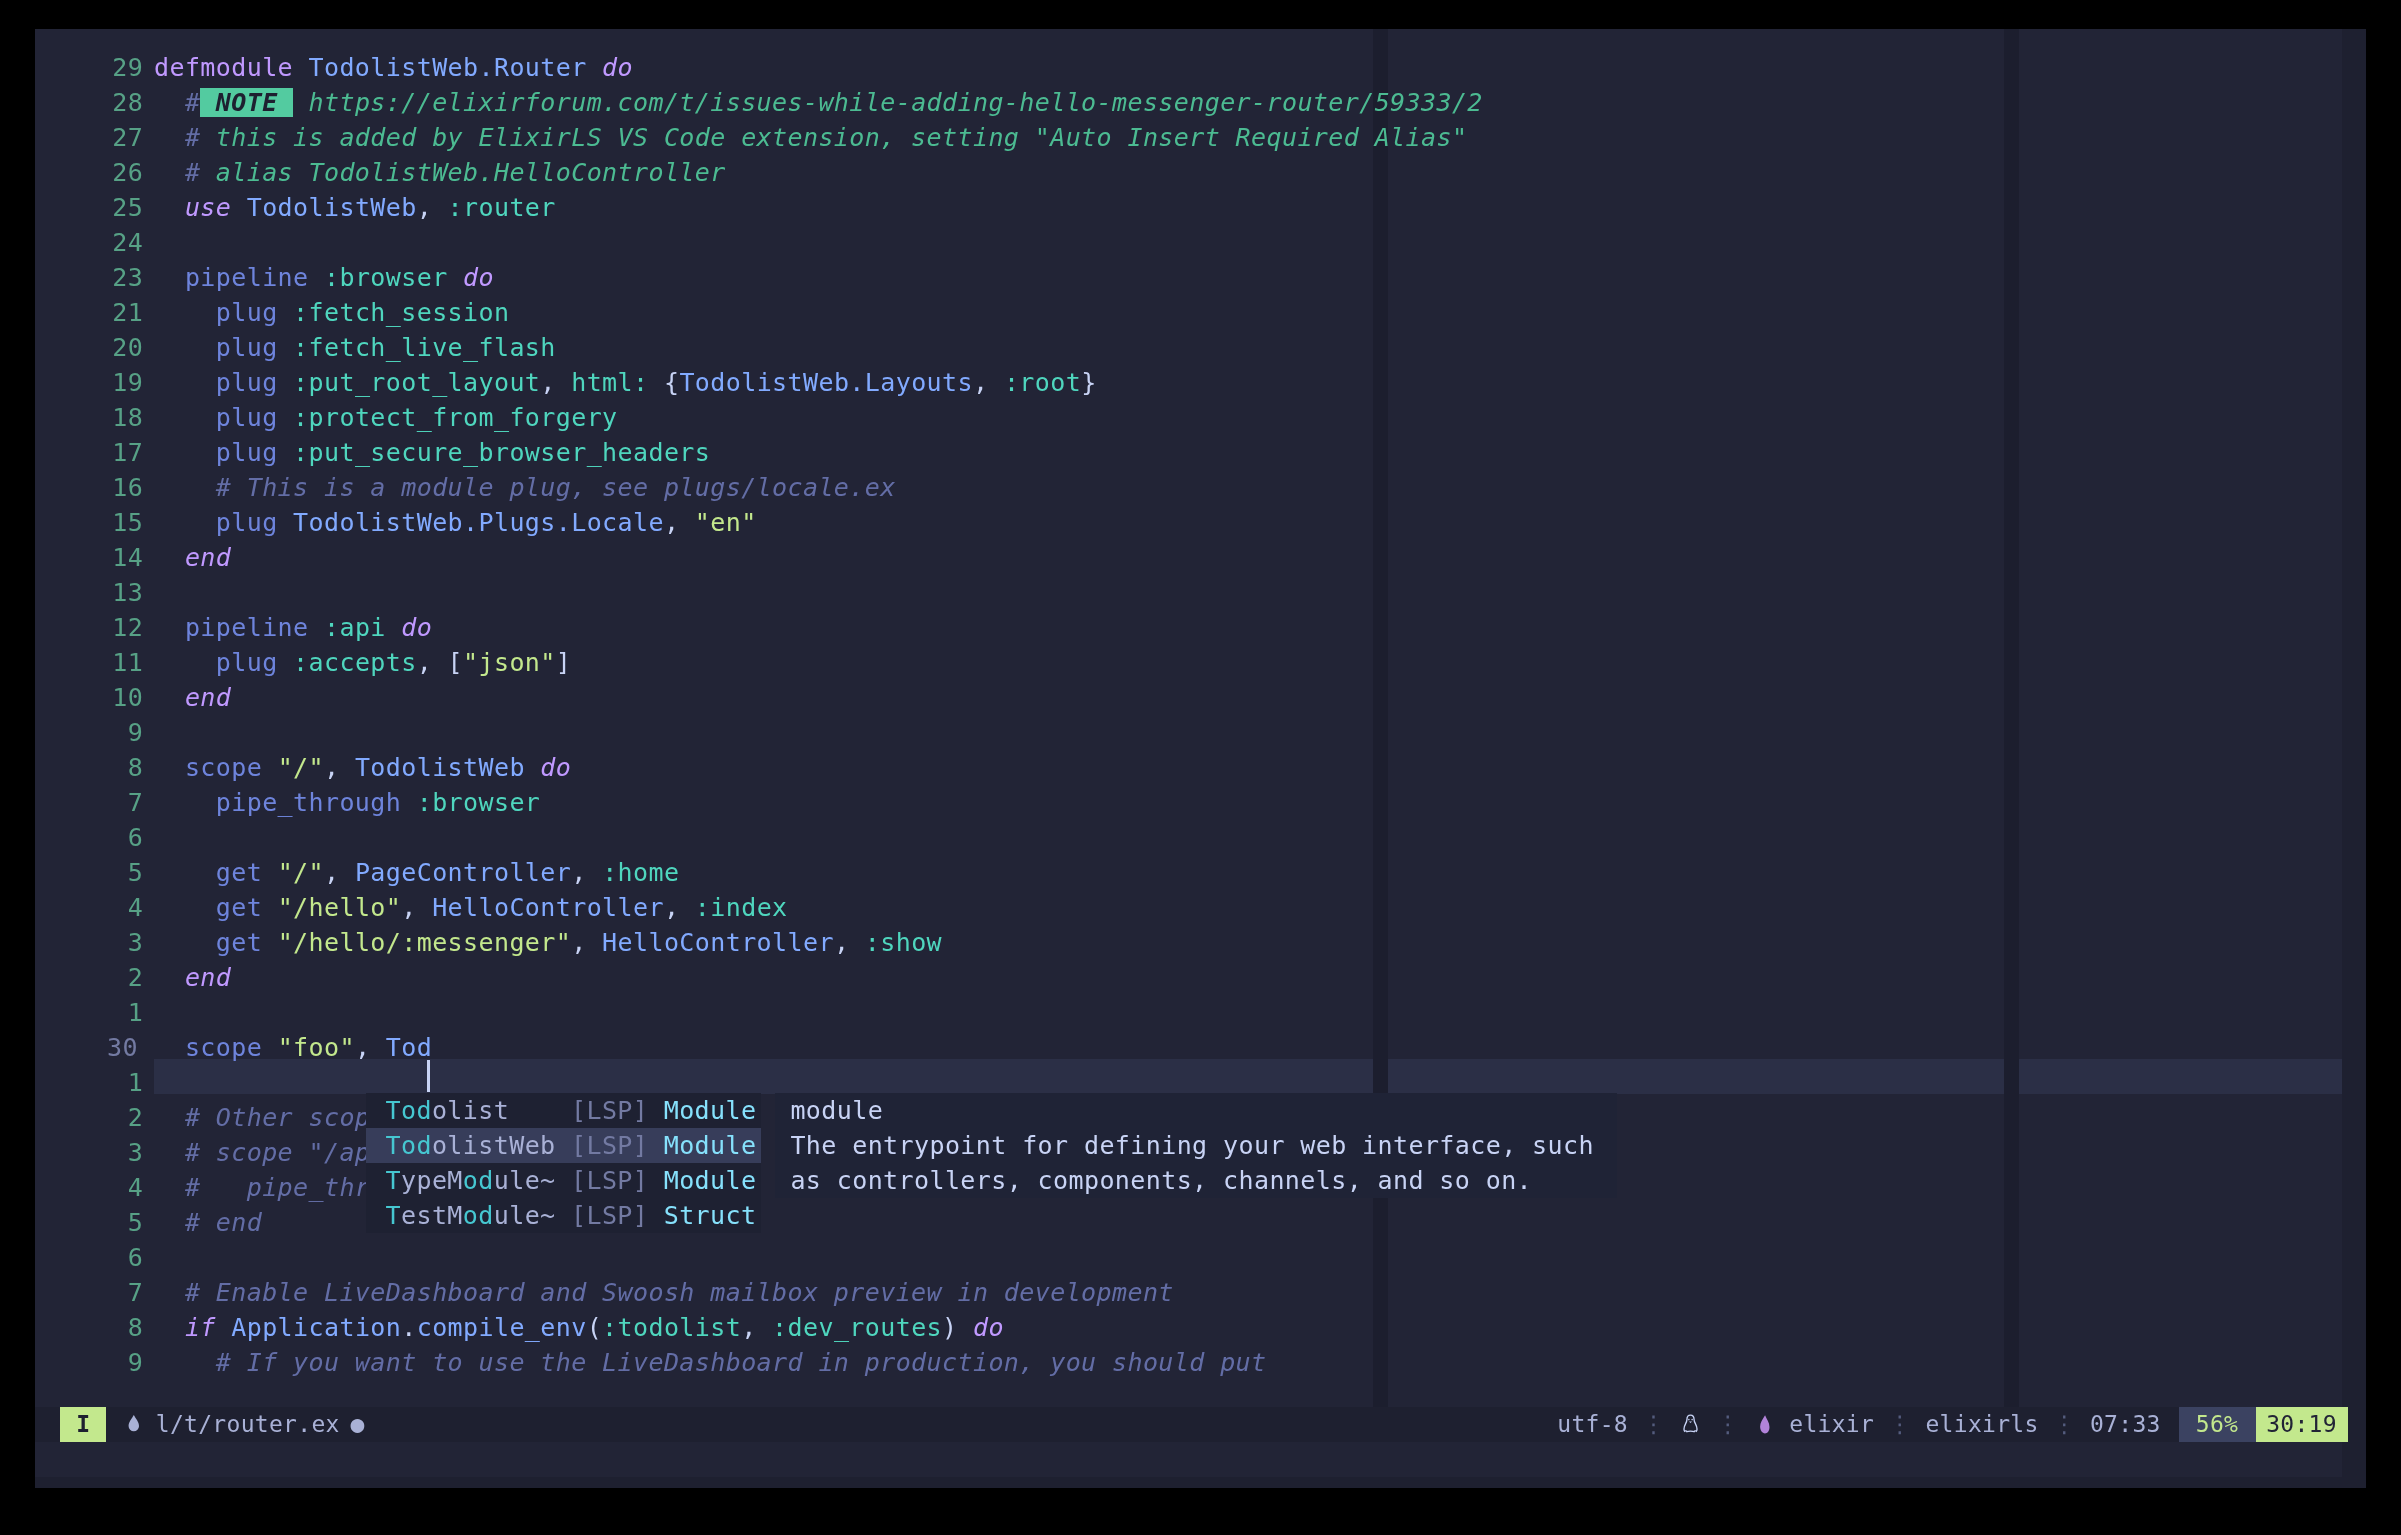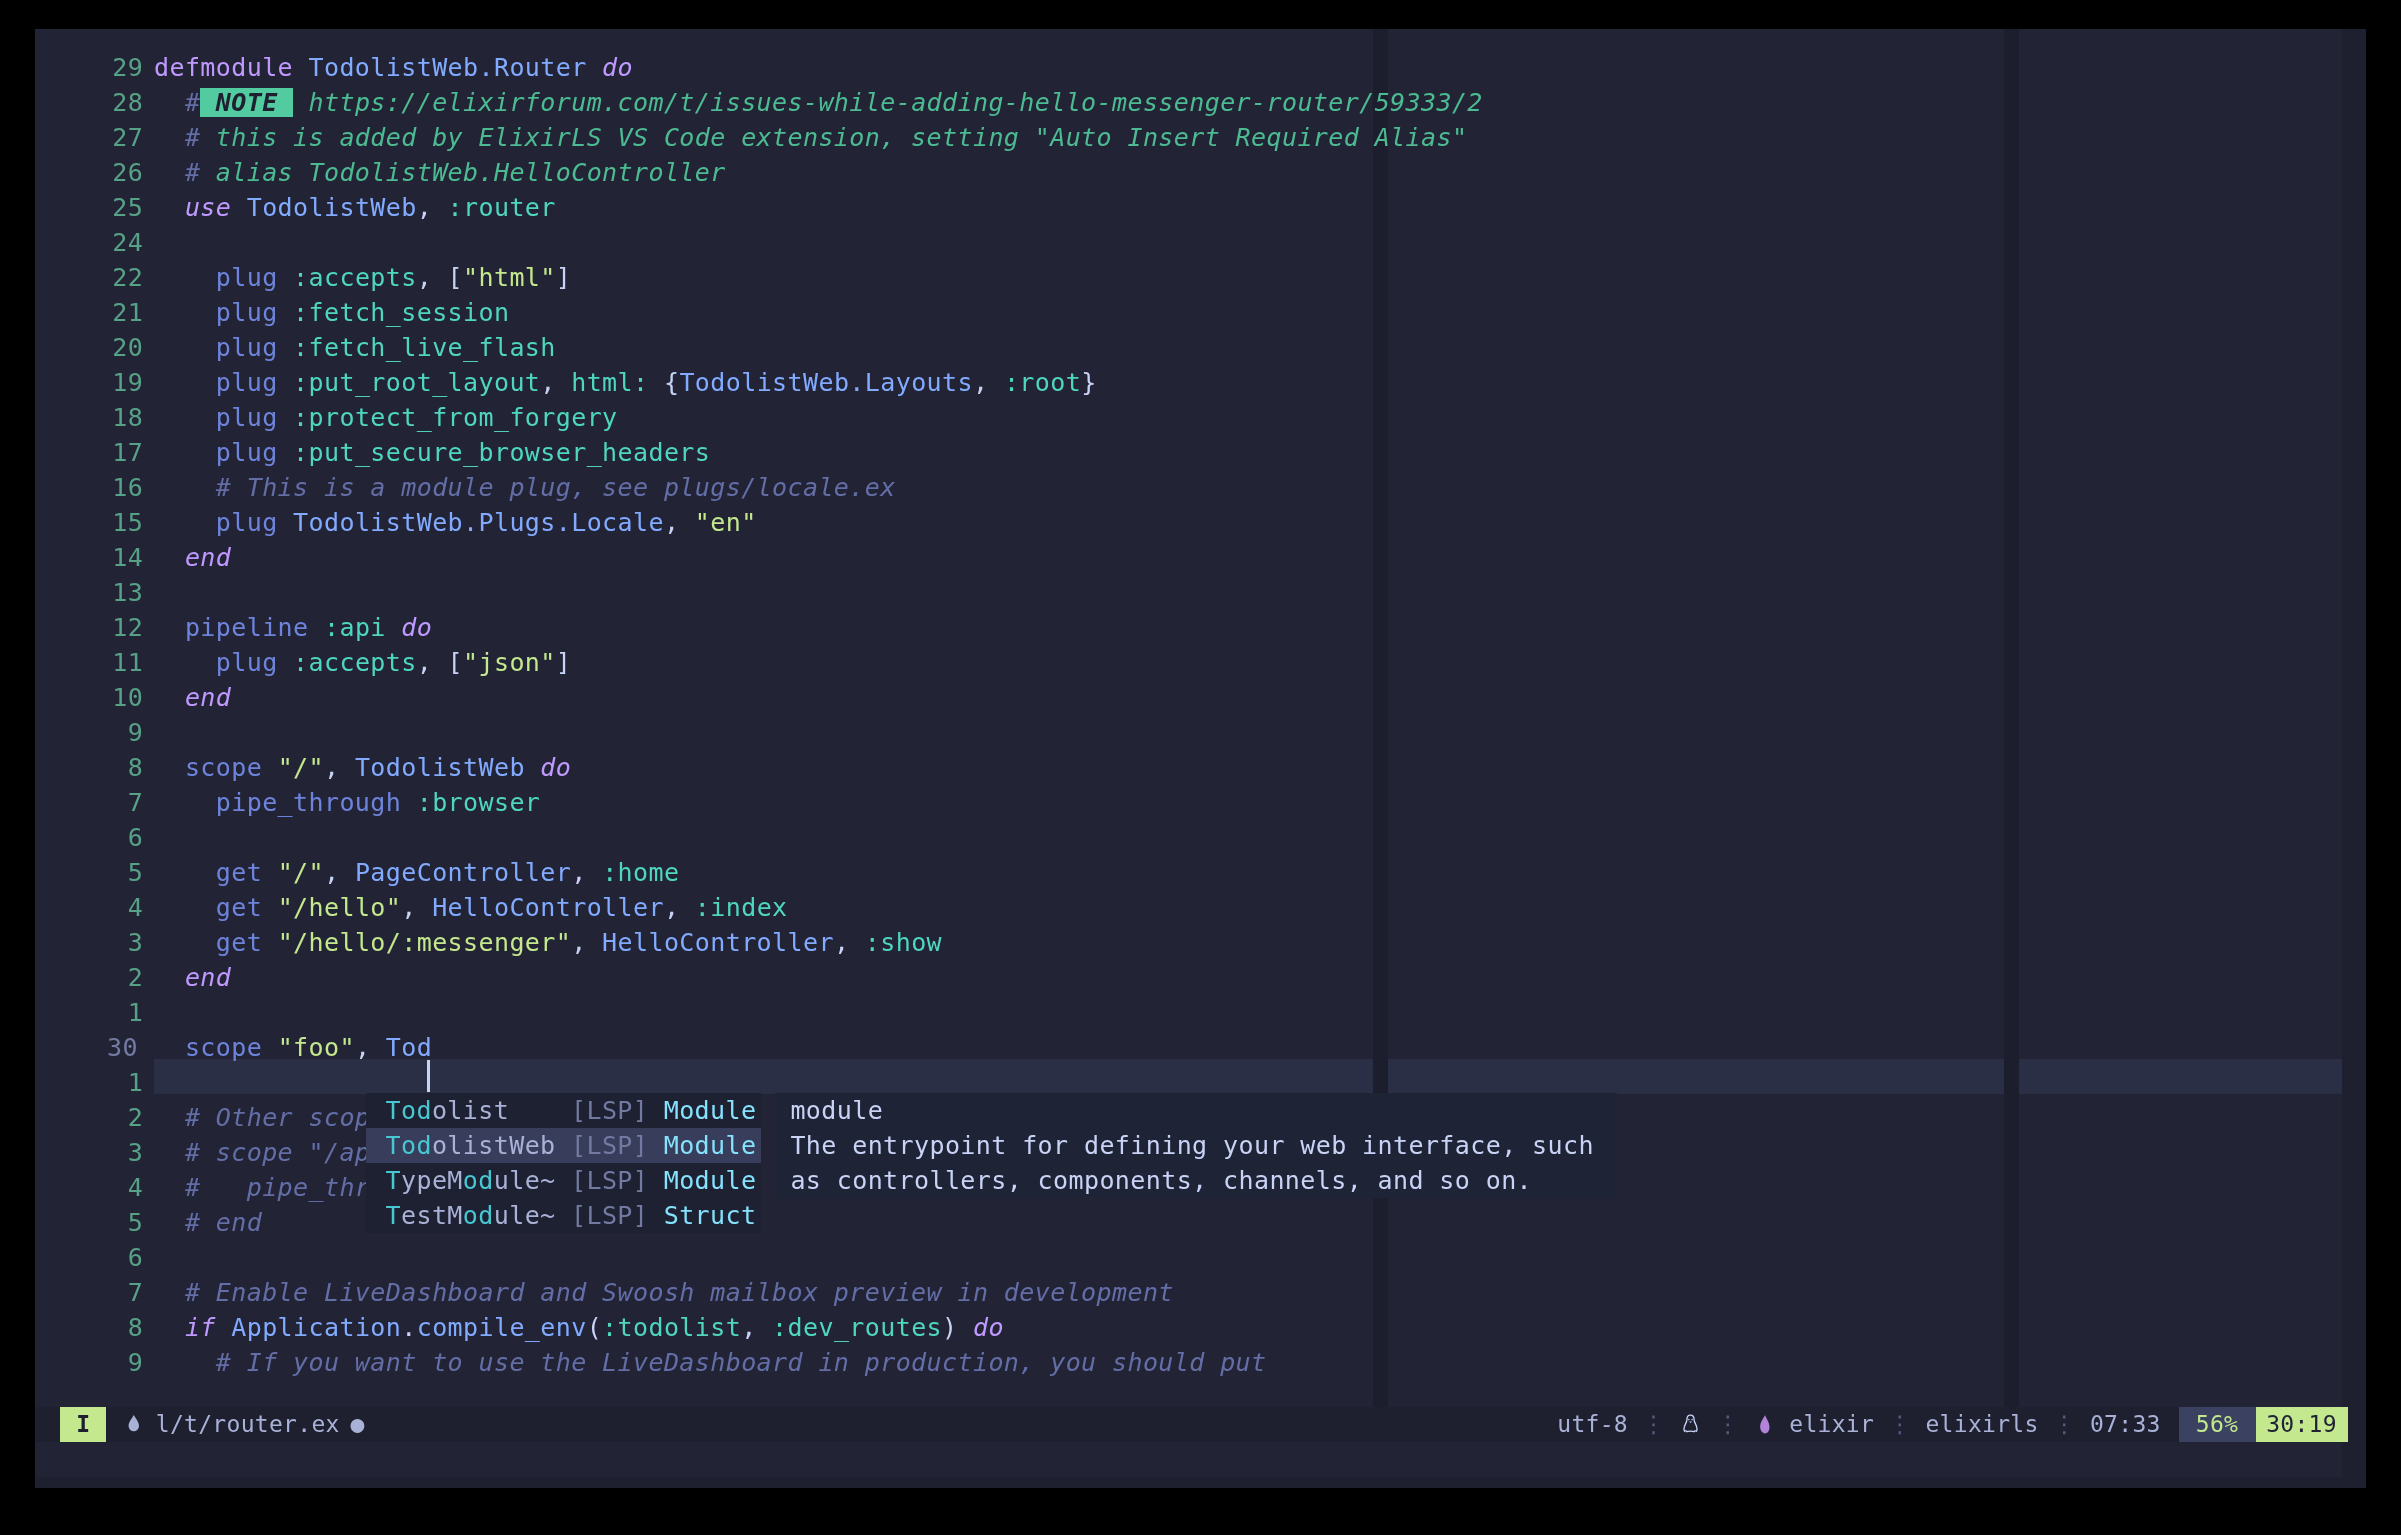--- a/index.html
+++ b/index.html
@@ -71,21 +71,21 @@
     <div class="colcol" style="left:1338px"></div>
     <div class="colcol" style="left:1969px"></div>
 
     <div class="rows" id="rows">
         <div class="row"><span class="gutter">29</span><span class="code"><span class="tk-kw">defmodule</span><span class="tk-pl"> </span><span class="tk-al">TodolistWeb.Router</span><span class="tk-pl"> </span><span class="tk-kwi">do</span></span></div>
         <div class="row"><span class="gutter">28</span><span class="code"><span class="tk-pl">  </span><span class="tk-cm">#</span><span class="tk-nb"> NOTE </span><span class="tk-gc"> https://elixirforum.com/t/issues-while-adding-hello-messenger-router/59333/2</span></span></div>
         <div class="row"><span class="gutter">27</span><span class="code"><span class="tk-pl">  </span><span class="tk-cm"># </span><span class="tk-gc">this is added by ElixirLS VS Code extension, setting "Auto Insert Required Alias"</span></span></div>
         <div class="row"><span class="gutter">26</span><span class="code"><span class="tk-pl">  </span><span class="tk-cm"># </span><span class="tk-gc">alias TodolistWeb.HelloController</span></span></div>
         <div class="row"><span class="gutter">25</span><span class="code"><span class="tk-pl">  </span><span class="tk-kwi">use</span><span class="tk-pl"> </span><span class="tk-al">TodolistWeb</span><span class="tk-pu">,</span><span class="tk-pl"> </span><span class="tk-at">:router</span></span></div>
         <div class="row"><span class="gutter">24</span><span class="code"></span></div>
-        <div class="row"><span class="gutter">22</span><span class="code"><span class="tk-pl">    </span><span class="tk-mc">plug</span><span class="tk-pl"> </span><span class="tk-at">:accepts</span><span class="tk-pu">,</span><span class="tk-pl"> </span><span class="tk-pu">[</span><span class="tk-st">"html"</span><span class="tk-pu">]</span></span></div>
+        <div class="row"><span class="gutter">23</span><span class="code"><span class="tk-pl">  </span><span class="tk-mc">pipeline</span><span class="tk-pl"> </span><span class="tk-at">:browser</span><span class="tk-pl"> </span><span class="tk-kwi">do</span></span></div>
         <div class="row"><span class="gutter">21</span><span class="code"><span class="tk-pl">    </span><span class="tk-mc">plug</span><span class="tk-pl"> </span><span class="tk-at">:fetch_session</span></span></div>
         <div class="row"><span class="gutter">20</span><span class="code"><span class="tk-pl">    </span><span class="tk-mc">plug</span><span class="tk-pl"> </span><span class="tk-at">:fetch_live_flash</span></span></div>
         <div class="row"><span class="gutter">19</span><span class="code"><span class="tk-pl">    </span><span class="tk-mc">plug</span><span class="tk-pl"> </span><span class="tk-at">:put_root_layout</span><span class="tk-pu">,</span><span class="tk-pl"> </span><span class="tk-at">html:</span><span class="tk-pl"> </span><span class="tk-pu">{</span><span class="tk-al">TodolistWeb.Layouts</span><span class="tk-pu">,</span><span class="tk-pl"> </span><span class="tk-at">:root</span><span class="tk-pu">}</span></span></div>
         <div class="row"><span class="gutter">18</span><span class="code"><span class="tk-pl">    </span><span class="tk-mc">plug</span><span class="tk-pl"> </span><span class="tk-at">:protect_from_forgery</span></span></div>
         <div class="row"><span class="gutter">17</span><span class="code"><span class="tk-pl">    </span><span class="tk-mc">plug</span><span class="tk-pl"> </span><span class="tk-at">:put_secure_browser_headers</span></span></div>
         <div class="row"><span class="gutter">16</span><span class="code"><span class="tk-pl">    </span><span class="tk-cm"># This is a module plug, see plugs/locale.ex</span></span></div>
         <div class="row"><span class="gutter">15</span><span class="code"><span class="tk-pl">    </span><span class="tk-mc">plug</span><span class="tk-pl"> </span><span class="tk-al">TodolistWeb.Plugs.Locale</span><span class="tk-pu">,</span><span class="tk-pl"> </span><span class="tk-st">"en"</span></span></div>
         <div class="row"><span class="gutter">14</span><span class="code"><span class="tk-pl">  </span><span class="tk-kwi">end</span></span></div>
         <div class="row"><span class="gutter">13</span><span class="code"></span></div>
         <div class="row"><span class="gutter">12</span><span class="code"><span class="tk-pl">  </span><span class="tk-mc">pipeline</span><span class="tk-pl"> </span><span class="tk-at">:api</span><span class="tk-pl"> </span><span class="tk-kwi">do</span></span></div>

